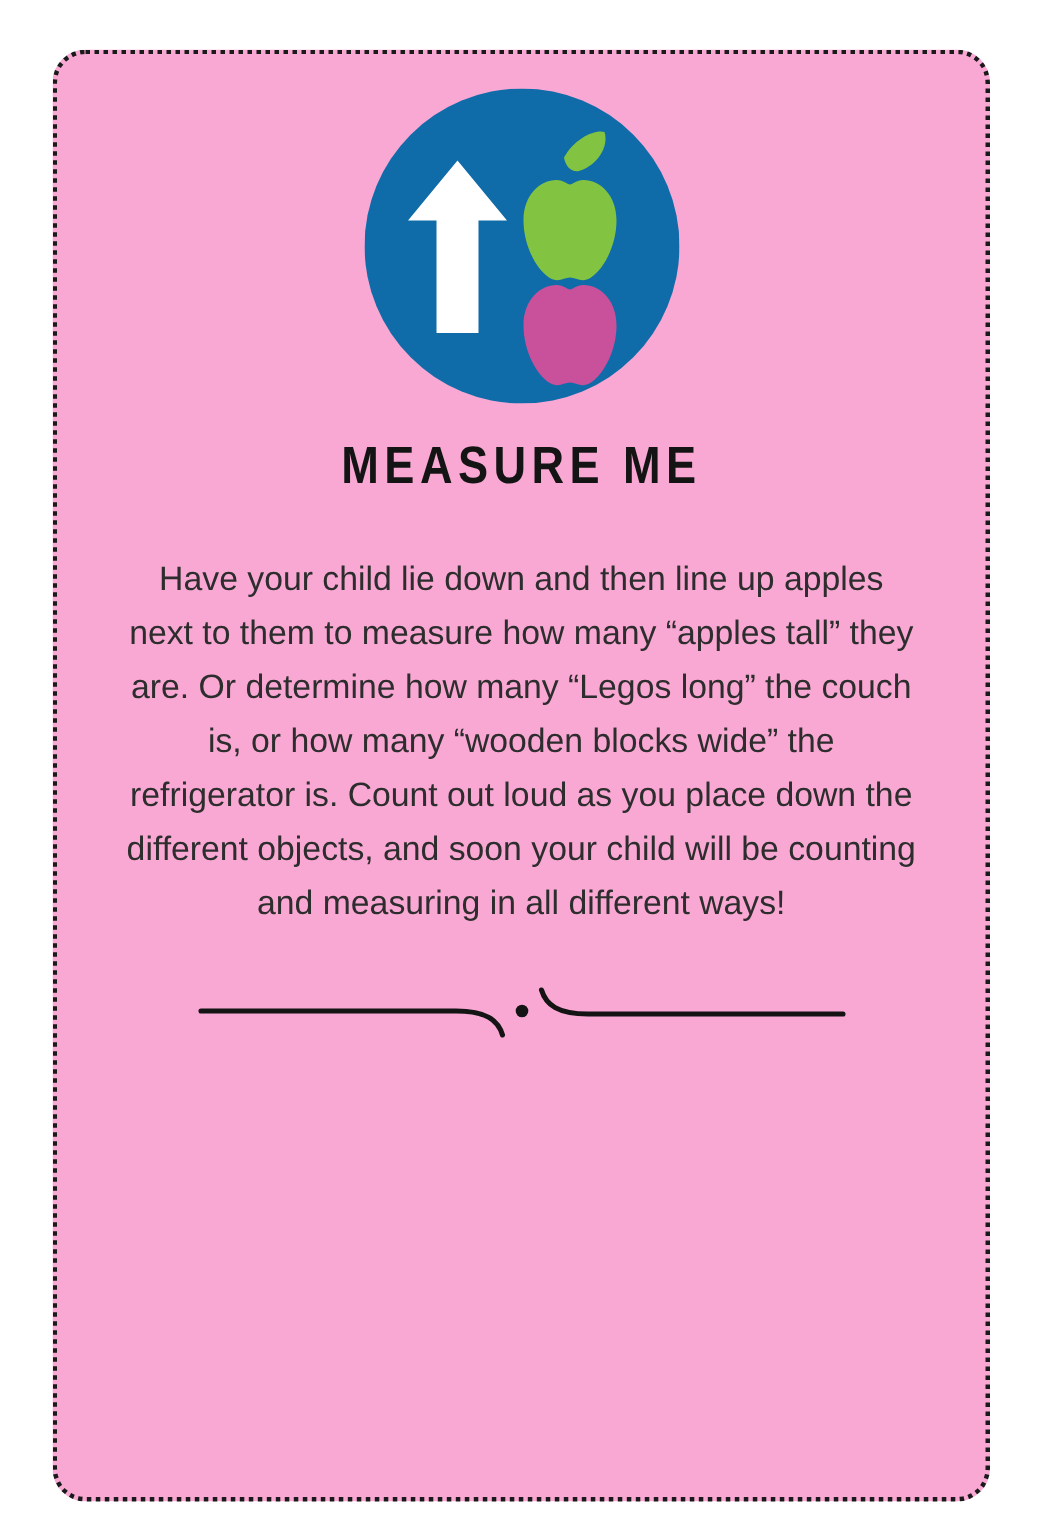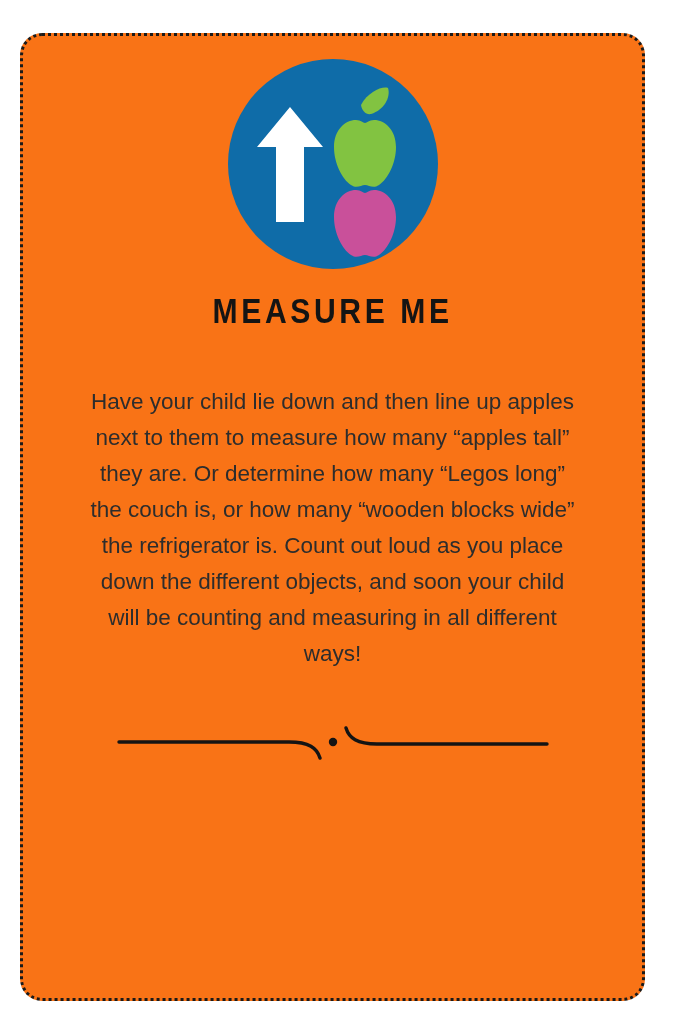--- a/index.html
+++ b/index.html
@@ -18,28 +18,28 @@
   .page {
     position: relative;
     width: 695px;
     height: 1024px;
     background: #ffffff;
   }
 
   
   .card {
     position: absolute;
-    left: 20px;
+    left: 35px;
     top: 33px;
     width: 625px;
     height: 968px;
     box-sizing: border-box;
     border: 3px dotted #1a1a1a;
     border-radius: 22px;
-    background: #f97316;
+    background: #f9a8d4;
   }
 
   .card-inner {
     position: absolute;
     left: 0;
     top: 0;
     width: 100%;
     height: 100%;
     display: flex;
     flex-direction: column;
@@ -77,21 +77,21 @@
   .body {
     width: 530px;
     margin-top: 40px;
     text-align: center;
     color: #2d2d2d;
     font-size: 22.5px;
     line-height: 36px;
     font-weight: 400;
   }
   .body p {
-    margin: 16px;
+    margin: 0;
   }
   .body p + p {
     margin-top: 25px;
   }
   .lead {
     font-weight: 700;
     color: #141414;
   }
 
   

